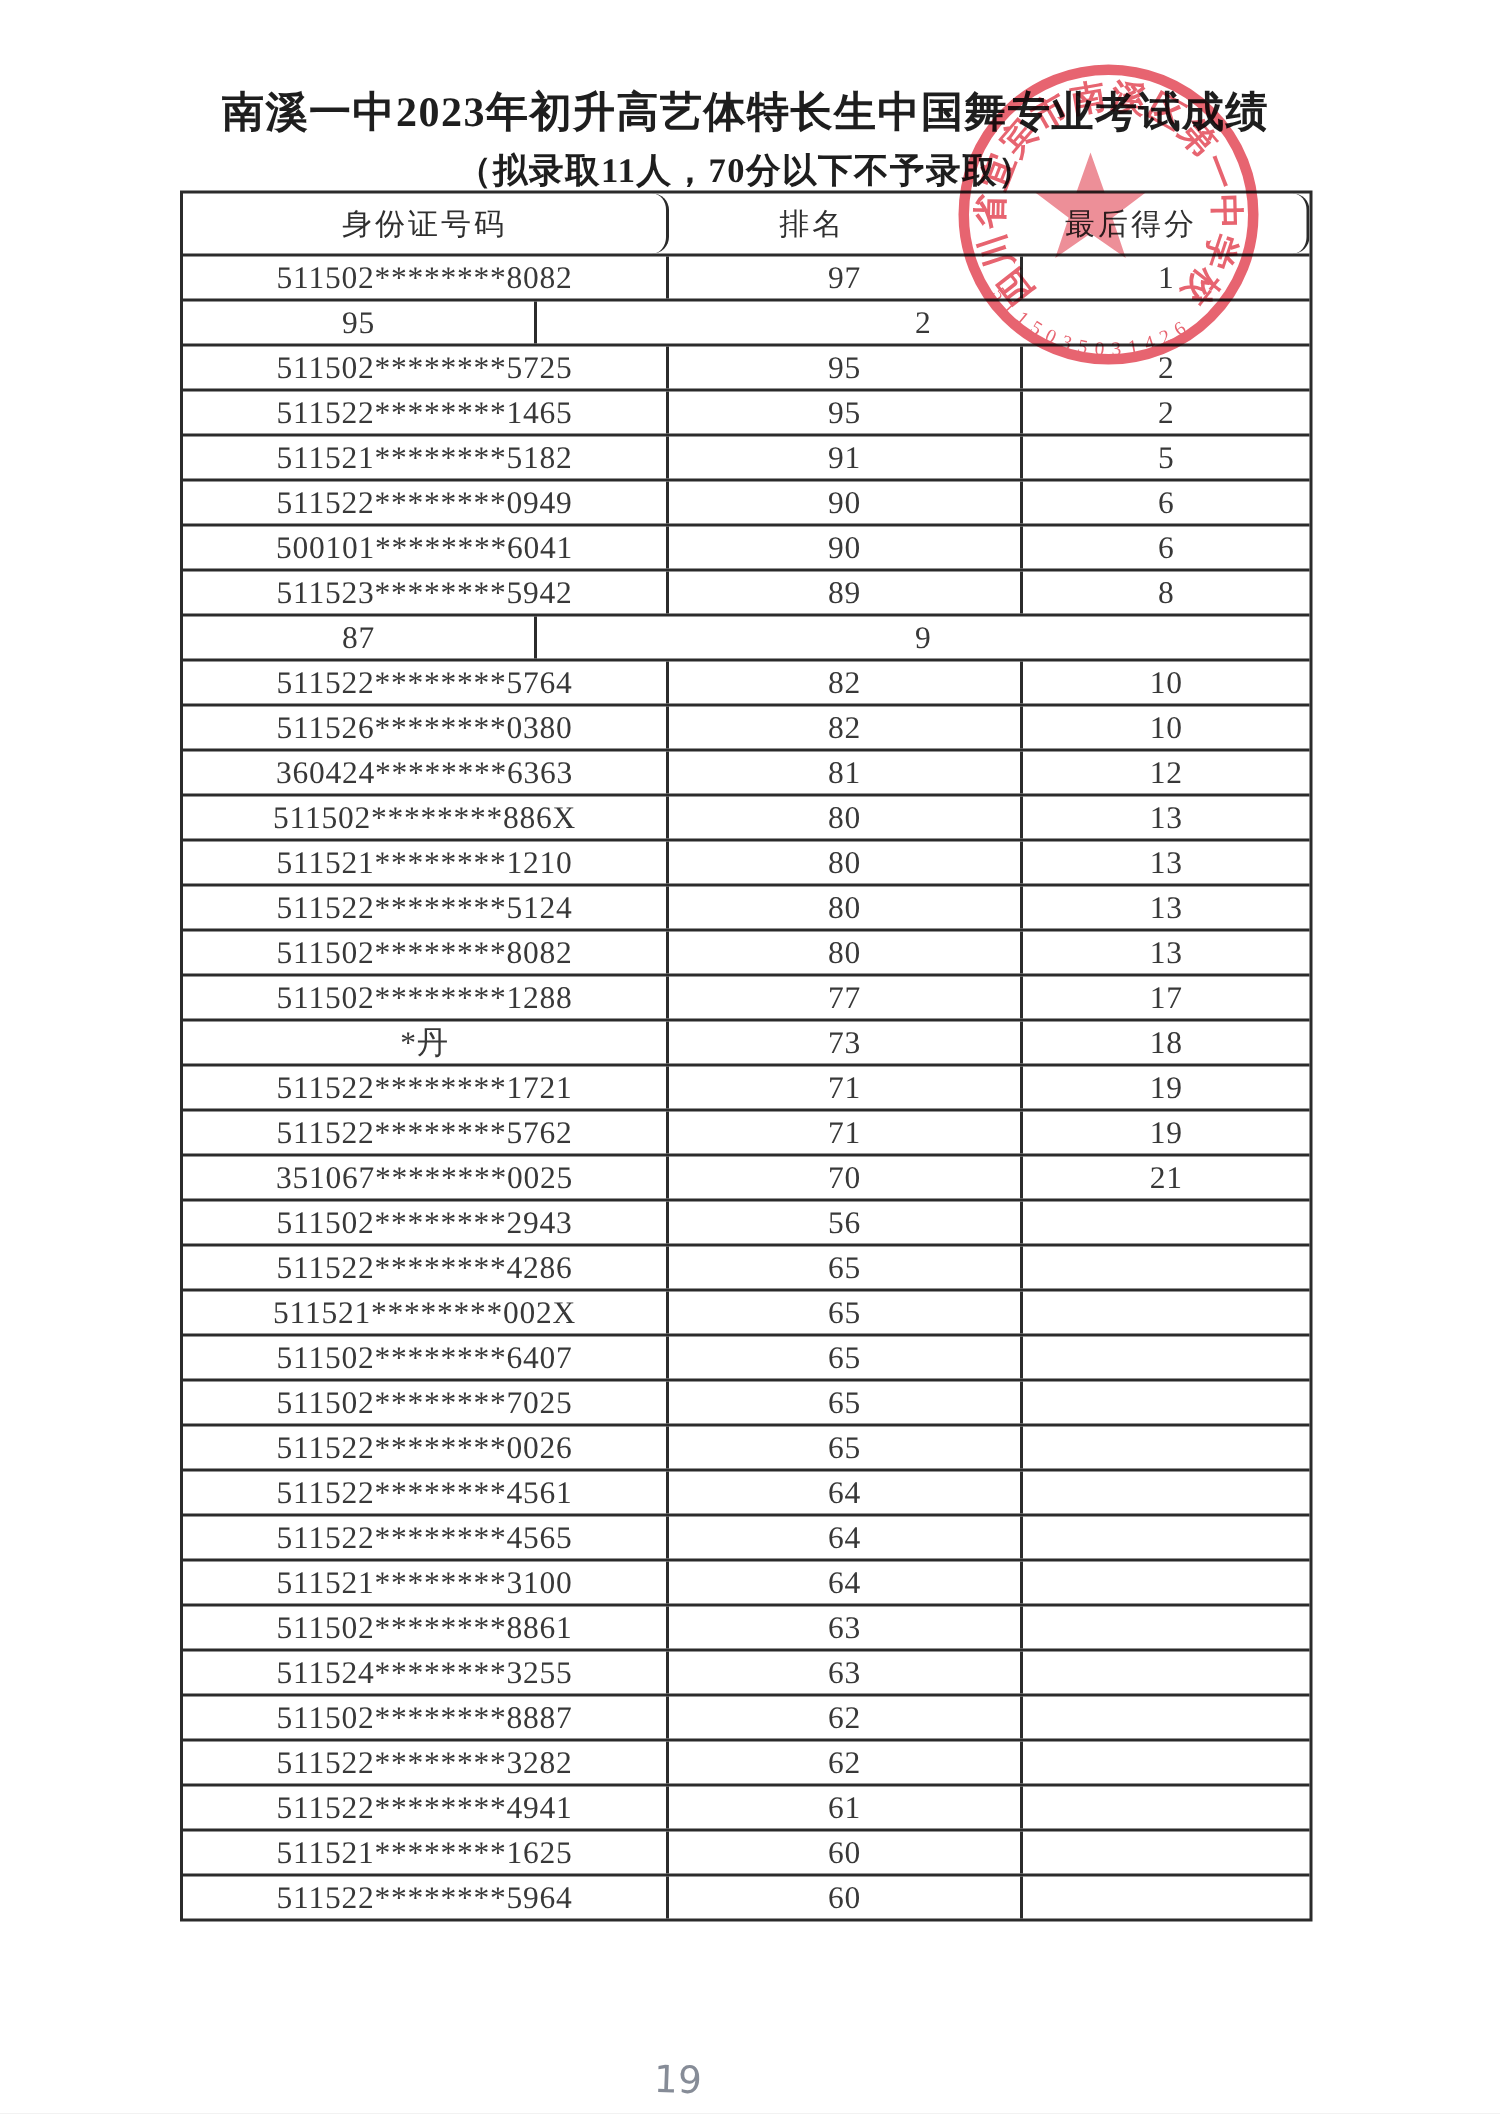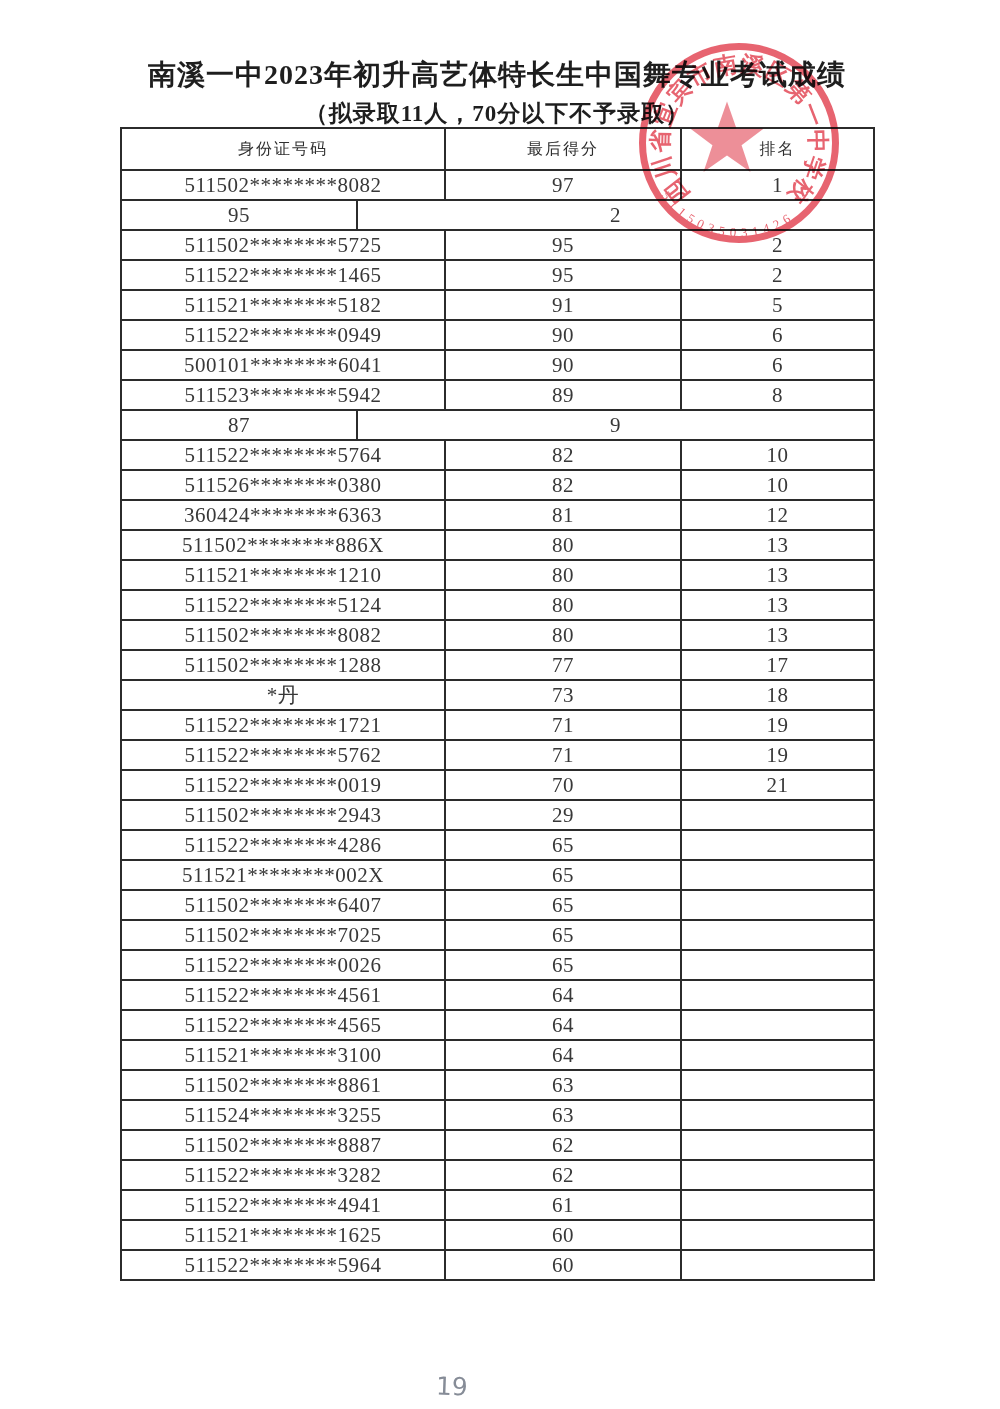--- a/index.html
+++ b/index.html
@@ -41,21 +41,21 @@
   .cell{
     display:flex;align-items:center;justify-content:center;
     box-sizing:border-box;
     font-size:21px;
     overflow:hidden;
     letter-spacing:0.5px;
   }
   .c1{width:324px;border-right:2px solid var(--line-color);}
   .c2{width:236px;border-right:2px solid var(--line-color);}
   .c3{flex:1;}
-  .hcell{font-size:16px;color:#2f2f2f;letter-spacing:2px;}
+  .hcell{font-size:20px;color:#2f2f2f;letter-spacing:2px;border-radius:11px;}
 
   
   .stamp{
     position:absolute;
     left:639px;top:43px;
     width:200px;height:200px;
     box-sizing:border-box;
     border:7px solid var(--stamp-color);
     border-radius:50%;
     mix-blend-mode:multiply;
@@ -92,22 +92,22 @@
 <body>
 
 <div class="page">
 
   <div class="title t1">南溪一中2023年初升高艺体特长生中国舞专业考试成绩</div>
   <div class="title t2">（拟录取11人，70分以下不予录取）</div>
 
   <div class="rtable">
     <div class="trow head">
       <div class="cell c1 hcell">身份证号码</div>
+      <div class="cell c3 hcell">排名</div>
       <div class="cell c2 hcell">最后得分</div>
-      <div class="cell c3 hcell">排名</div>
     </div>
     <div id="tbody">
         <div class="trow">
           <div class="cell c1">511502********8082</div>
           <div class="cell c2">97</div>
           <div class="cell c3">1</div>
         </div>
         <div class="trow">
           <div class="cell c2">95</div>
           <div class="cell c3">2</div>
@@ -195,27 +195,27 @@
           <div class="cell c1">511522********1721</div>
           <div class="cell c2">71</div>
           <div class="cell c3">19</div>
         </div>
         <div class="trow">
           <div class="cell c1">511522********5762</div>
           <div class="cell c2">71</div>
           <div class="cell c3">19</div>
         </div>
         <div class="trow">
-          <div class="cell c1">511522********0019</div>
+          <div class="cell c1">351067********0025</div>
           <div class="cell c2">70</div>
           <div class="cell c3">21</div>
         </div>
         <div class="trow">
           <div class="cell c1">511502********2943</div>
-          <div class="cell c2">29</div>
+          <div class="cell c2">56</div>
           <div class="cell c3"></div>
         </div>
         <div class="trow">
           <div class="cell c1">511522********4286</div>
           <div class="cell c2">65</div>
           <div class="cell c3"></div>
         </div>
         <div class="trow">
           <div class="cell c1">511521********002X</div>
           <div class="cell c2">65</div>

